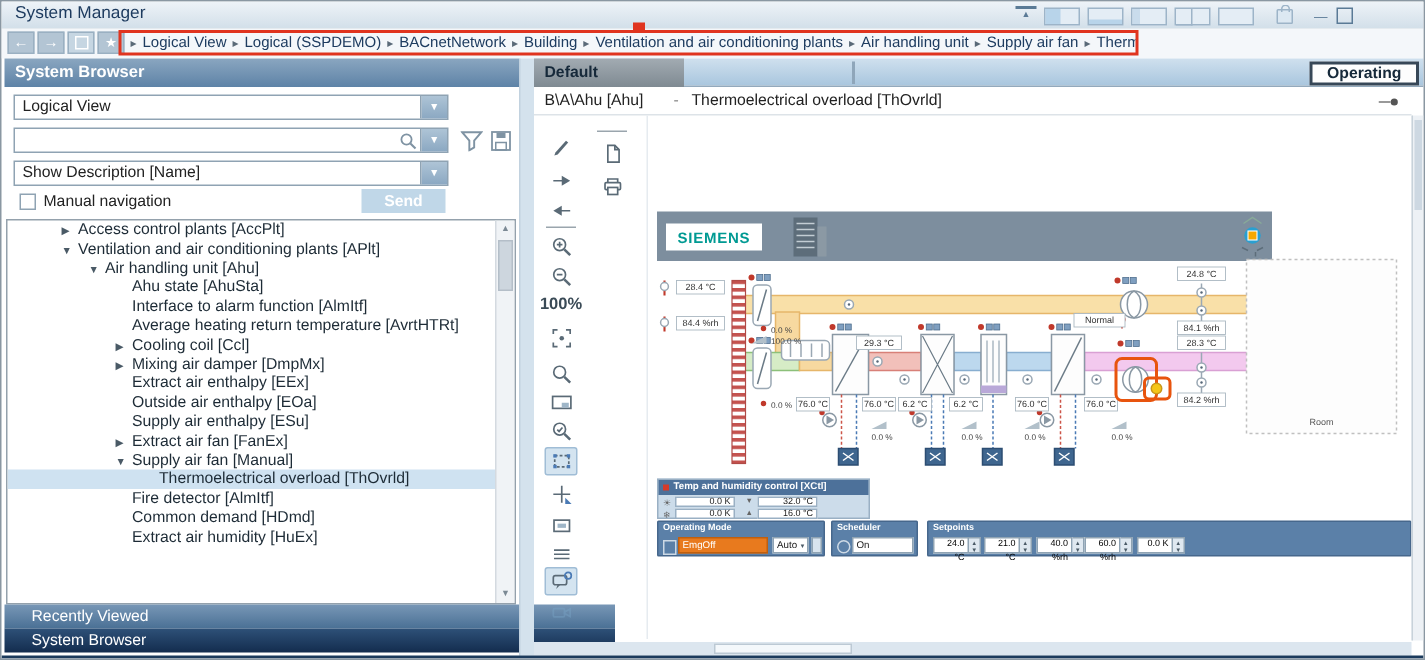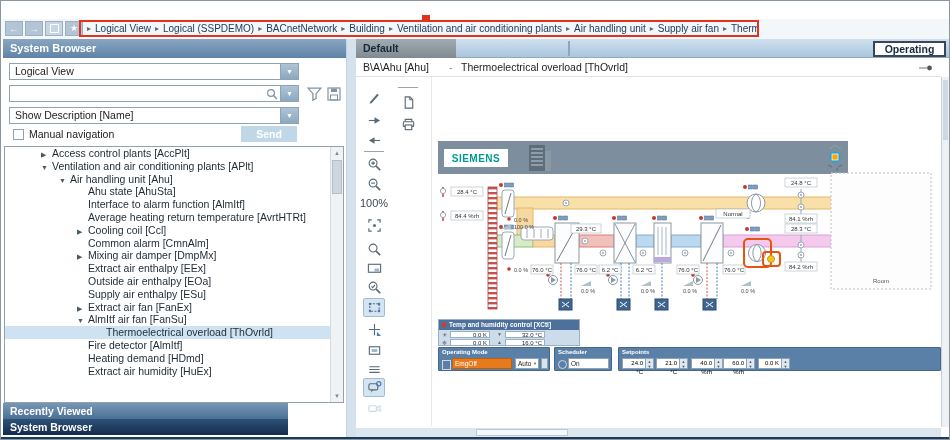--- a/index.html
+++ b/index.html
@@ -16,21 +16,21 @@
   .csep{font-size:8px;color:#5a6a78;margin:0 4px;}
   
   .phead{left:2px;top:38px;width:343px;height:19px;background:linear-gradient(#8aa6c0,#5e83a7);color:#fff;font-weight:bold;font-size:11px;line-height:19px;padding-left:7px;box-sizing:border-box;}
   .combo{background:#fff;border:1px solid #8fa3b3;box-sizing:border-box;font-size:10.5px;color:#222;line-height:15px;padding-left:5px;}
   .cbtn{position:absolute;right:0;top:0;bottom:0;width:17px;background:linear-gradient(#aec4d6,#8ba8c2);color:#fff;font-size:7px;text-align:center;line-height:15px;border-left:1px solid #8fa3b3;}
   .treewrap{left:3px;top:145px;width:340px;height:257px;border:1px solid #94a1ac;background:#fff;box-sizing:border-box;overflow:hidden;}
   .trow{height:12.8px;line-height:12.8px;font-size:10.5px;color:#1d2b36;white-space:nowrap;}
   .trow.sel{background:#cfe2f1;}
   .arr{display:inline-block;width:11px;font-size:7px;color:#4a5a66;}
   .sbar{width:12px;background:#f0f3f6;border-left:1px solid #d4dae0;}
-  .bbar{left:2px;width:285px;height:16px;color:#fff;font-weight:bold;font-size:10.5px;line-height:16px;padding-left:7px;box-sizing:border-box;}
+  .bbar{left:2px;width:407px;height:16px;color:#fff;font-weight:normal;font-size:10.5px;line-height:16px;padding-left:18px;box-sizing:border-box;}
   
   .tabbar{left:355px;top:38px;width:593px;height:19px;background:linear-gradient(#cfe0ee,#a9c6de);border-bottom:1px solid #93a9bc;box-sizing:border-box;}
   .tab1{left:355px;top:38px;width:100px;height:19px;background:linear-gradient(#a2abb2,#7f8a92);color:#16293a;font-weight:bold;font-size:10.5px;line-height:19px;padding-left:7px;box-sizing:border-box;}
   .tab2{left:455px;top:38px;width:112px;height:19px;color:#f7fafc;font-weight:bold;font-size:10.5px;line-height:19px;padding-left:10px;box-sizing:border-box;}
   .opbtn{left:872px;top:40px;width:73px;height:16px;background:#fdfdfd;border:2px solid #374757;box-sizing:border-box;font-weight:bold;font-size:10.5px;text-align:center;line-height:12px;color:#16293a;}
   .pathrow{left:355px;top:57px;width:585px;height:19px;background:#fff;border-bottom:1px solid #dde3e8;box-sizing:border-box;font-size:10.5px;color:#222;}
   .vbtn{width:22px;height:19px;display:flex;align-items:center;justify-content:center;}
   .vbtn.on{background:#d4e4f0;border:1px solid #a0bdd6;box-sizing:border-box;border-radius:2px;}
   .vbtn svg{stroke:#5a6a76;fill:none;stroke-width:1.2;}
   .hr1{width:20px;height:1px;background:#9aa5ad;}
@@ -46,20 +46,44 @@
   .sfield{position:absolute;background:#fff;border:1px solid #8fa3b3;font-size:6.5px;color:#222;line-height:9px;padding-left:2px;box-sizing:border-box;}
   .spinv{width:24px;height:11px;background:#fff;border:1px solid #8fa3b3;font-size:6px;line-height:9px;text-align:right;padding-right:2px;box-sizing:border-box;}
   .spinb{width:8px;height:11px;background:#dfe8f0;border:1px solid #8fa3b3;border-left:none;box-sizing:border-box;font-size:4px;color:#4a5a66;text-align:center;line-height:5px;}
   .spin{position:absolute;display:flex;}
 </style>
 </head>
 <body>
 
 <div id="win">
 
+  <div class="abs titlebar">
+    <span class="abs wtitle">System Manager</span>
+    <div class="abs" style="left:676px;top:3px;display:flex;gap:5px;align-items:center;">
+      <div style="width:14px;height:11px;border-top:2px solid #5a7a96;color:#5a7a96;font-size:6px;text-align:center;line-height:9px;">▲</div>
+      <div class="wbtn" style="width:24px;">
+          <div style="width:10px;height:10px;background:#b8d4ea;"></div>
+        </div>
+      <div class="wbtn" style="width:24px;">
+          <div style="width:100%;height:3px;background:#b8d4ea;margin-top:7px;"></div>
+        </div>
+      <div class="wbtn" style="width:24px;">
+          <div style="width:5px;height:10px;background:#c9dcec;"></div>
+        </div>
+      <div class="wbtn" style="width:24px;">
+          <div style="width:10px;height:10px;border-right:1px solid #9db4c8;border-bottom:1px solid #9db4c8;"></div>
+        </div>
+      <div class="wbtn" style="width:24px;"></div>
+      <div style="width:9px;height:8px;border:1px solid #9db4c8;border-radius:1px;background:#dce8f2;margin-left:10px;position:relative;">
+          <div style="position:absolute;left:2px;top:-4px;width:4px;height:4px;border:1px solid #9db4c8;border-bottom:none;border-radius:3px 3px 0 0;"></div>
+        </div>
+      <div style="width:11px;height:11px;color:#5a7a96;font-size:9px;line-height:13px;text-align:center;margin-left:8px;">—</div>
+      <div style="width:9px;height:9px;border:1px solid #5a7a96;"></div>
+    </div>
+  </div>
 
   <div class="abs" style="left:0;top:18px;width:948px;height:20px;background:#f4f7fa;">
     <div class="abs navbtn" style="left:4px;top:2px;">←</div>
     <div class="abs navbtn" style="left:24px;top:2px;">→</div>
     <div class="abs navbtn" style="left:44px;top:2px;background:#c6d6e2;"><span style="display:inline-block;width:7px;height:7px;border:1px solid #fff;margin-top:2px;"></span></div>
     <div class="abs navbtn" style="left:64px;top:2px;font-size:9px;">★</div>
   </div>
 
   <div class="abs crumbbox">
       <span class="csep">▸</span>
@@ -115,30 +139,29 @@
 
   <div class="abs treewrap">
     <div style="width:326px;">
         <div class="trow" style="padding-left: 36px;"><span class="arr">▶</span><span>Access control plants [AccPlt]</span></div>
         <div class="trow" style="padding-left: 36px;"><span class="arr">▼</span><span>Ventilation and air conditioning plants [APlt]</span></div>
         <div class="trow" style="padding-left: 54px;"><span class="arr">▼</span><span>Air handling unit [Ahu]</span></div>
         <div class="trow" style="padding-left: 72px;"><span class="arr"></span><span>Ahu state [AhuSta]</span></div>
         <div class="trow" style="padding-left: 72px;"><span class="arr"></span><span>Interface to alarm function [AlmItf]</span></div>
         <div class="trow" style="padding-left: 72px;"><span class="arr"></span><span>Average heating return temperature [AvrtHTRt]</span></div>
         <div class="trow" style="padding-left: 72px;"><span class="arr">▶</span><span>Cooling coil [Ccl]</span></div>
-        <div class="trow" style="padding-left: 72px;"><span class="arr"></span><span>Common alarm [CmnAlm]</span></div>
         <div class="trow" style="padding-left: 72px;"><span class="arr">▶</span><span>Mixing air damper [DmpMx]</span></div>
         <div class="trow" style="padding-left: 72px;"><span class="arr"></span><span>Extract air enthalpy [EEx]</span></div>
         <div class="trow" style="padding-left: 72px;"><span class="arr"></span><span>Outside air enthalpy [EOa]</span></div>
         <div class="trow" style="padding-left: 72px;"><span class="arr"></span><span>Supply air enthalpy [ESu]</span></div>
         <div class="trow" style="padding-left: 72px;"><span class="arr">▶</span><span>Extract air fan [FanEx]</span></div>
-        <div class="trow" style="padding-left: 72px;"><span class="arr">▼</span><span>AlmItf air fan [FanSu]</span></div>
+        <div class="trow" style="padding-left: 72px;"><span class="arr">▼</span><span>Supply air fan [Manual]</span></div>
         <div class="trow sel" style="padding-left: 90px;"><span class="arr"></span><span>Thermoelectrical overload [ThOvrld]</span></div>
         <div class="trow" style="padding-left: 72px;"><span class="arr"></span><span>Fire detector [AlmItf]</span></div>
-        <div class="trow" style="padding-left: 72px;"><span class="arr"></span><span>Heating demand [HDmd]</span></div>
+        <div class="trow" style="padding-left: 72px;"><span class="arr"></span><span>Common demand [HDmd]</span></div>
         <div class="trow" style="padding-left: 72px;"><span class="arr"></span><span>Extract air humidity [HuEx]</span></div>
       </div>
     <div class="abs sbar" style="right:0;top:0;bottom:0;">
       <div style="height:12px;font-size:6px;color:#7b8994;text-align:center;line-height:12px;">▲</div>
       <div style="margin:1px;height:34px;background:#cdd6de;border:1px solid #b4bec8;box-sizing:border-box;"></div>
       <div class="abs" style="bottom:0;width:100%;height:12px;font-size:6px;color:#7b8994;text-align:center;line-height:12px;">▼</div>
     </div>
   </div>
 
   <div class="abs bbar" style="top:402px;background:linear-gradient(#7897b6,#4a7095);">Recently Viewed</div>
@@ -186,21 +209,21 @@
         <path d="M4.5 6.5h4M6.5 4.5v4"></path>
       </svg>
     </div>
   <div class="abs vbtn" style="left:362px;top:174px;">
       <svg width="15" height="15" viewBox="0 0 16 16">
         <circle cx="6.5" cy="6.5" r="4.2"></circle>
         <path d="M9.8 9.8L14 14" stroke-width="1.8"></path>
         <path d="M4.5 6.5h4"></path>
       </svg>
     </div>
-  <div class="abs" style="left:358px;top:196px;width:30px;text-align:center;font-size:11px;font-weight:normal;color:#3a4a56;">100%</div>
+  <div class="abs" style="left:358px;top:196px;width:30px;text-align:center;font-size:11px;font-weight:bold;color:#3a4a56;">100%</div>
   <div class="abs vbtn" style="left:362px;top:215px;">
       <svg width="15" height="15" viewBox="0 0 16 16">
         <path d="M2 5V2h3M11 2h3v3M14 11v3h-3M5 14H2v-3"></path>
         <circle cx="8" cy="8" r="1.6" fill="#5a6a76" stroke="none"></circle>
       </svg>
     </div>
   <div class="abs vbtn" style="left:362px;top:239px;">
       <svg width="15" height="15" viewBox="0 0 16 16">
         <circle cx="6.5" cy="6.5" r="4.2"></circle>
         <path d="M9.8 9.8L14 14" stroke-width="1.8"></path>

